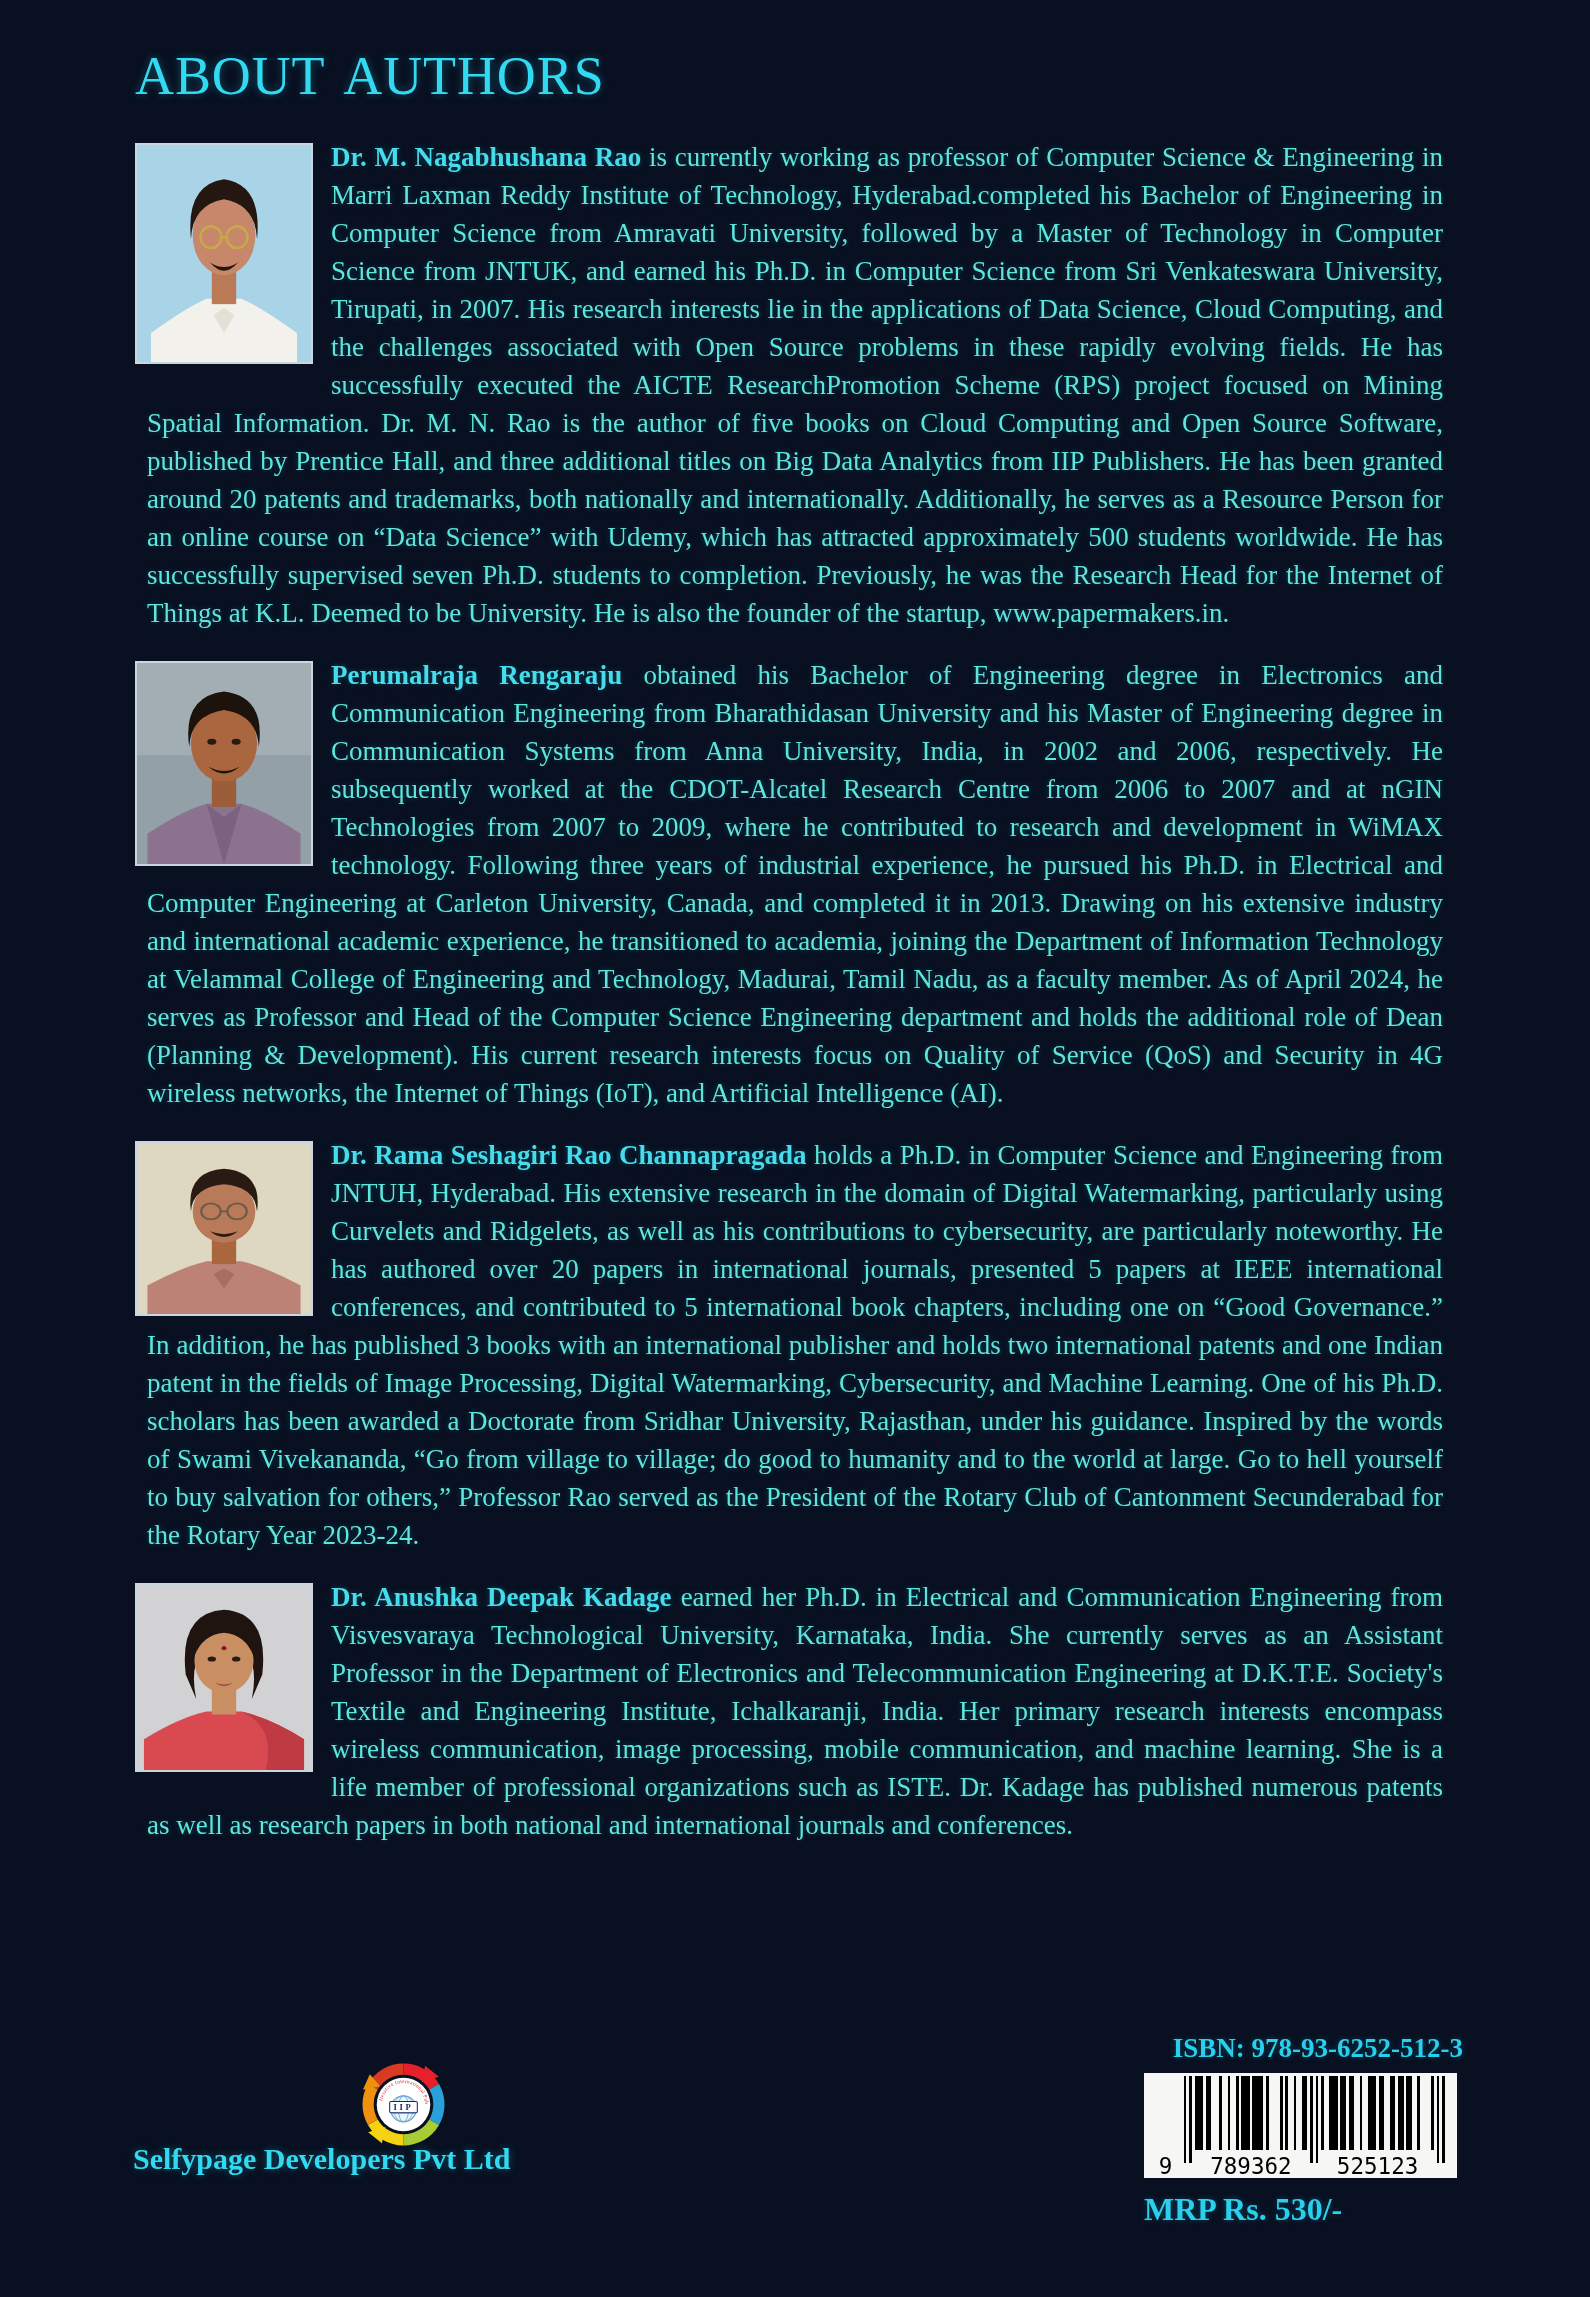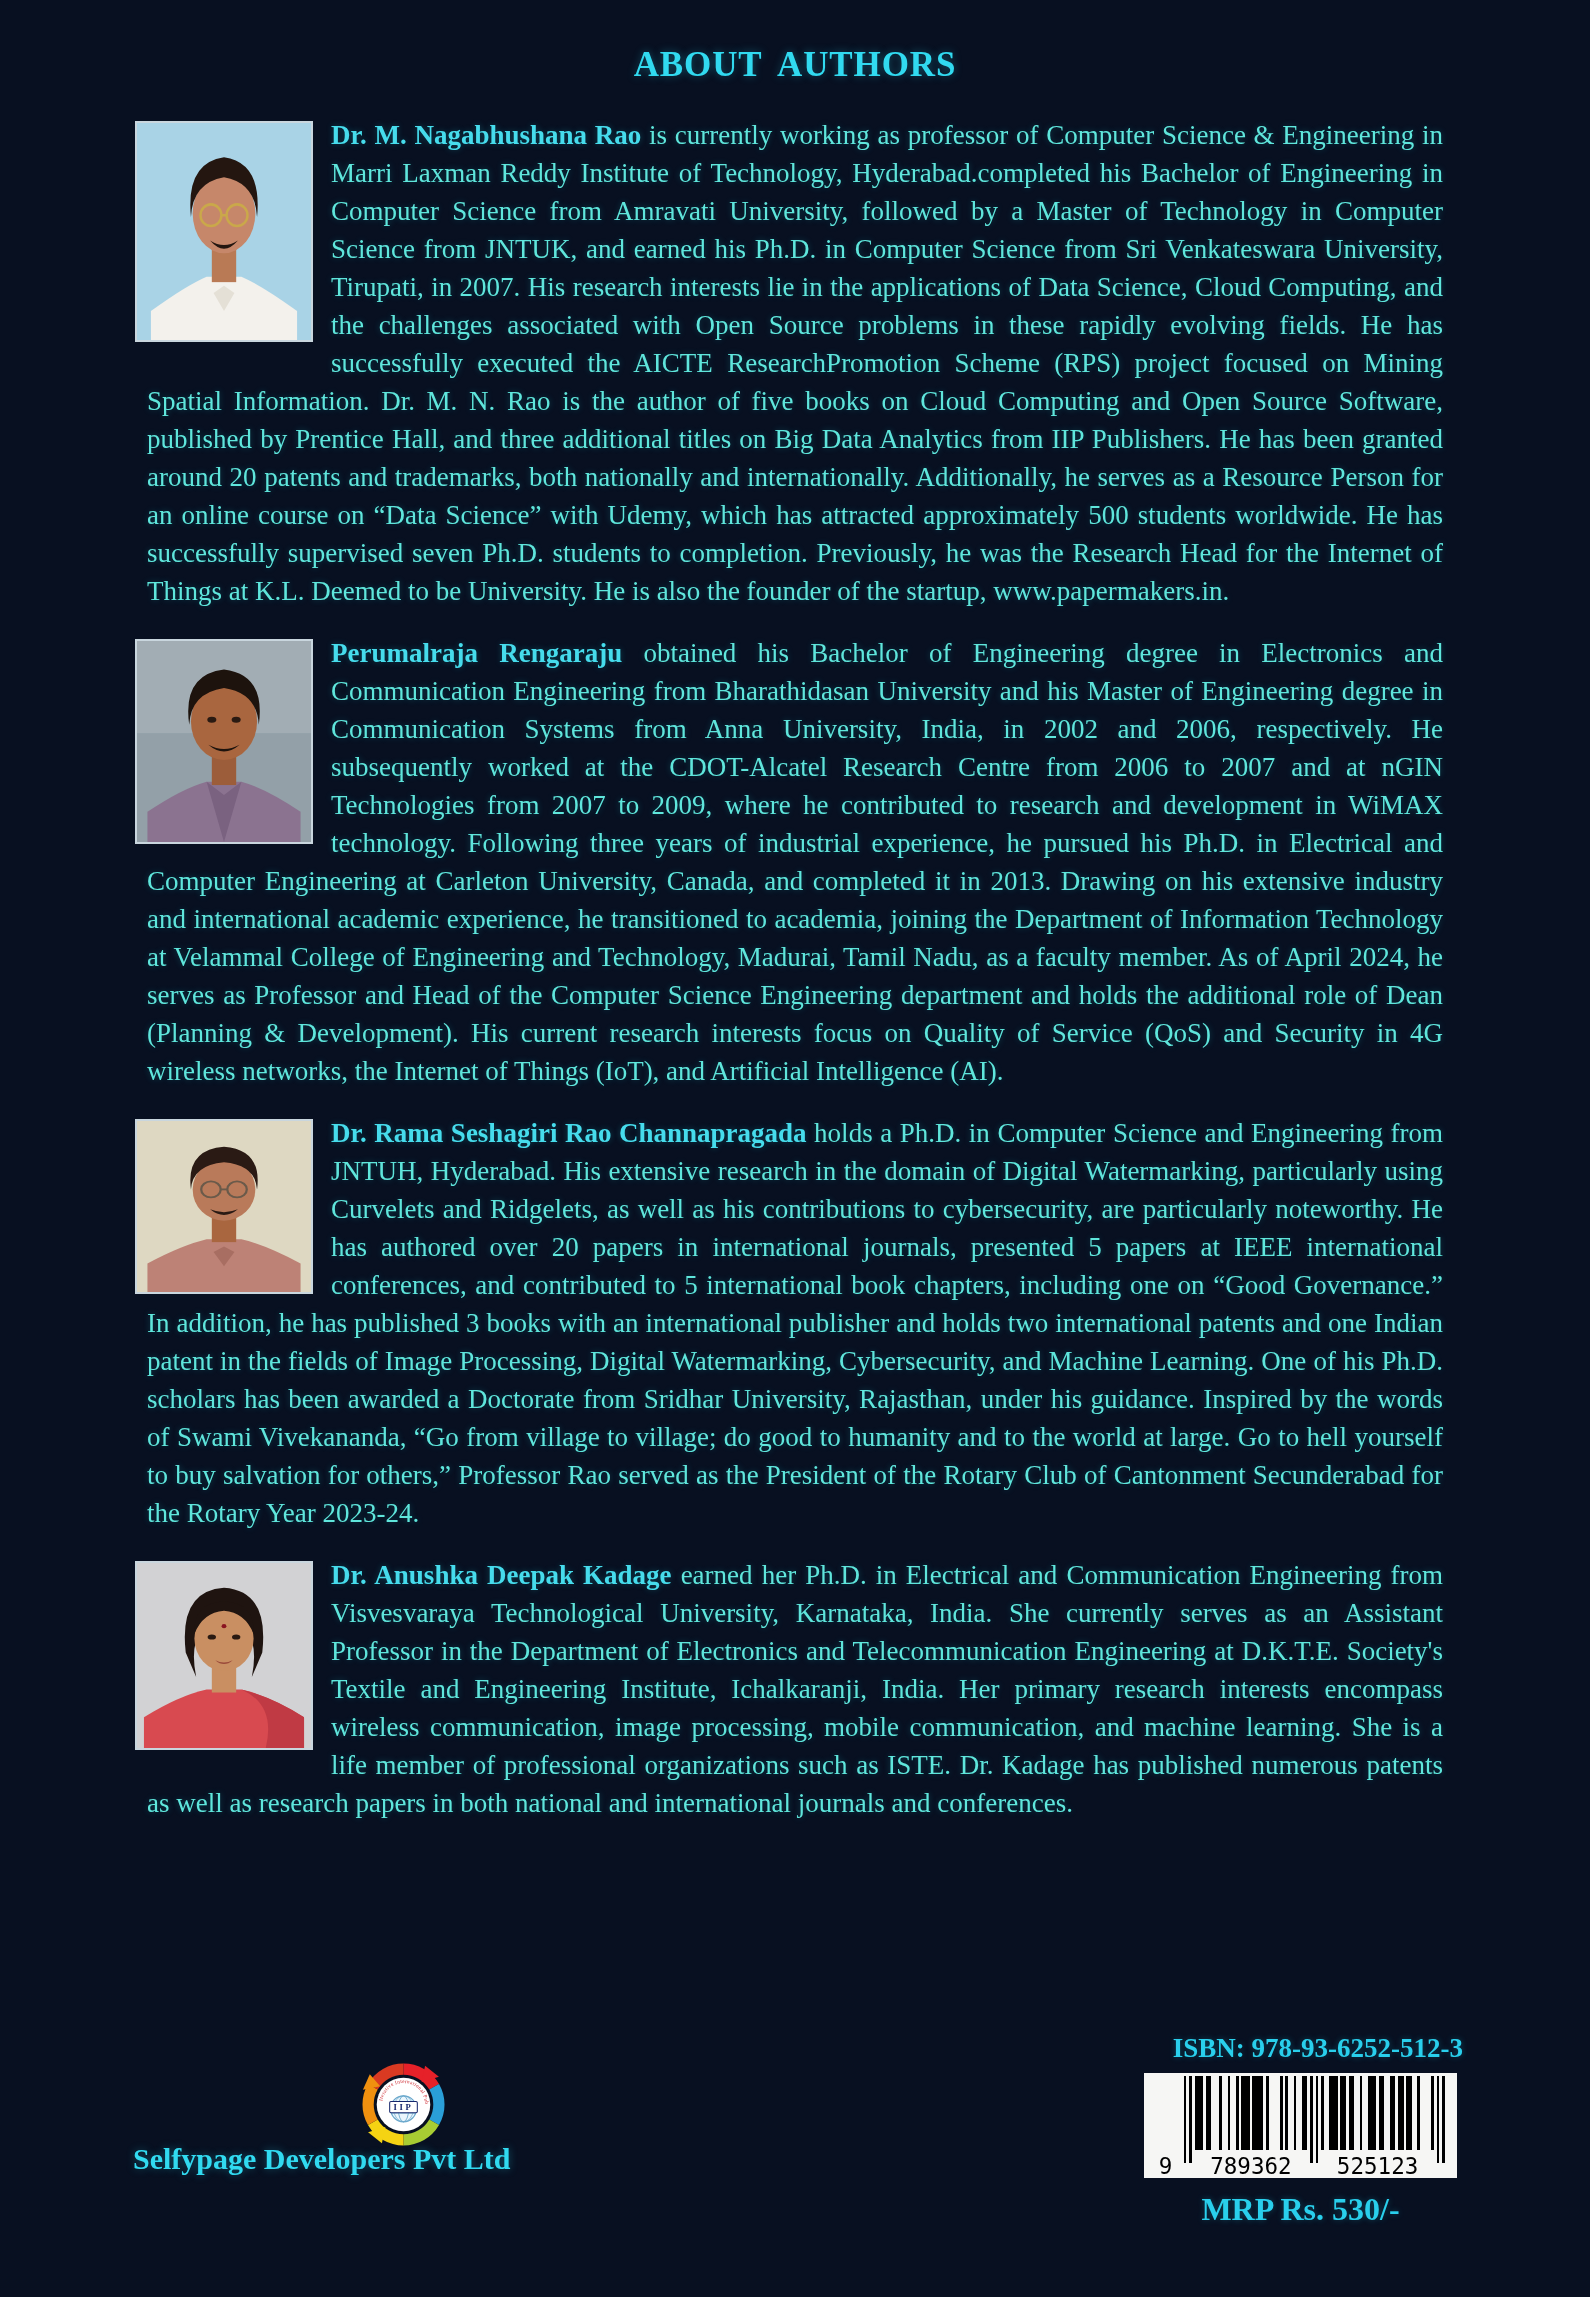--- a/index.html
+++ b/index.html
@@ -11,22 +11,22 @@
   }
   *{box-sizing:border-box;}
   html,body{margin:0;padding:0;}
   body{
     width:1590px;height:2297px;position:relative;overflow:hidden;
     background:var(--bg);
     font-family:"Liberation Serif","DejaVu Serif",serif;
   }
   .content{padding:45px 135px 0 135px;}
   .page-title{
-    margin:0 0 31px 0;text-align:center;
-    font-size:35px;font-weight:700;letter-spacing:0.9px;word-spacing:7.3px;
+    margin:0 0 31px 0;
+    font-size:54px;font-weight:400;letter-spacing:0.9px;word-spacing:7.3px;
     color:var(--title);
     text-shadow:0 0 9px rgba(40,215,240,.35);
   }
   .author{margin:0 0 11px 0;}
   .author::after{content:"";display:block;clear:both;}
   .photo{
     float:left;width:178px;margin:4.5px 18px 5.5px 0;
     border:2.7px solid #c9d6de;background:#9db8c8;
   }
   .photo svg{display:block;width:100%;height:100%;}
@@ -53,21 +53,21 @@
     text-align:right;font-size:27px;font-weight:700;color:var(--accent);
     text-shadow:0 0 6.4px rgba(30,200,230,.3);
   }
   .barcode-box{
     position:absolute;left:1144px;top:2073px;width:313px;height:105px;
     background:#f6f6f4;display:flex;align-items:flex-start;justify-content:center;
   }
   .barcode-box svg{display:block;margin-top:2.7px;}
   .mrp{
     position:absolute;left:1144px;top:2191px;width:313px;
-    text-align:center;font-size:32px;font-weight:700;color:var(--accent);
+    text-align:left;font-size:32px;font-weight:700;color:var(--accent);
     text-shadow:0 0 6.4px rgba(30,200,230,.3);
   }
 </style>
 </head>
 <body>
 
 <main class="content">
   <h1 class="page-title">ABOUT AUTHORS</h1>
 
   <section class="author">

